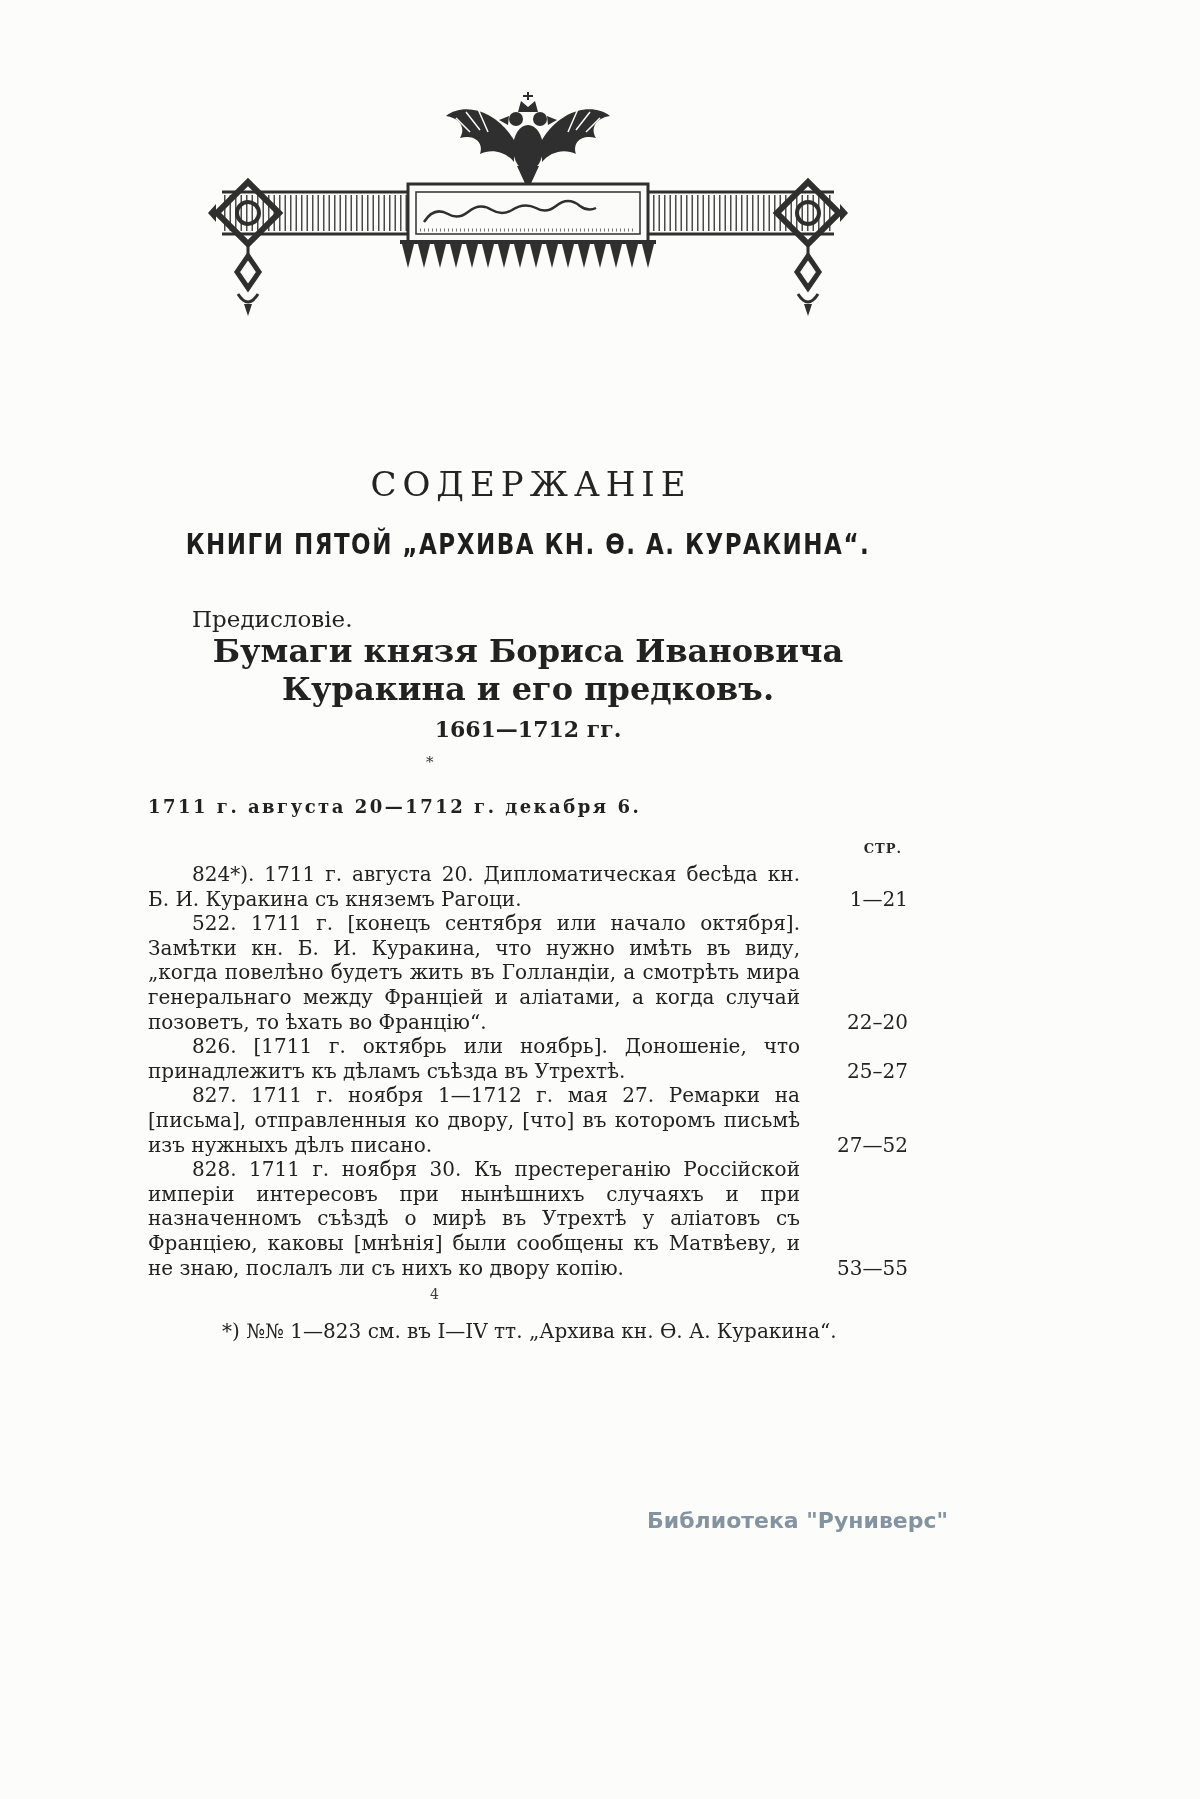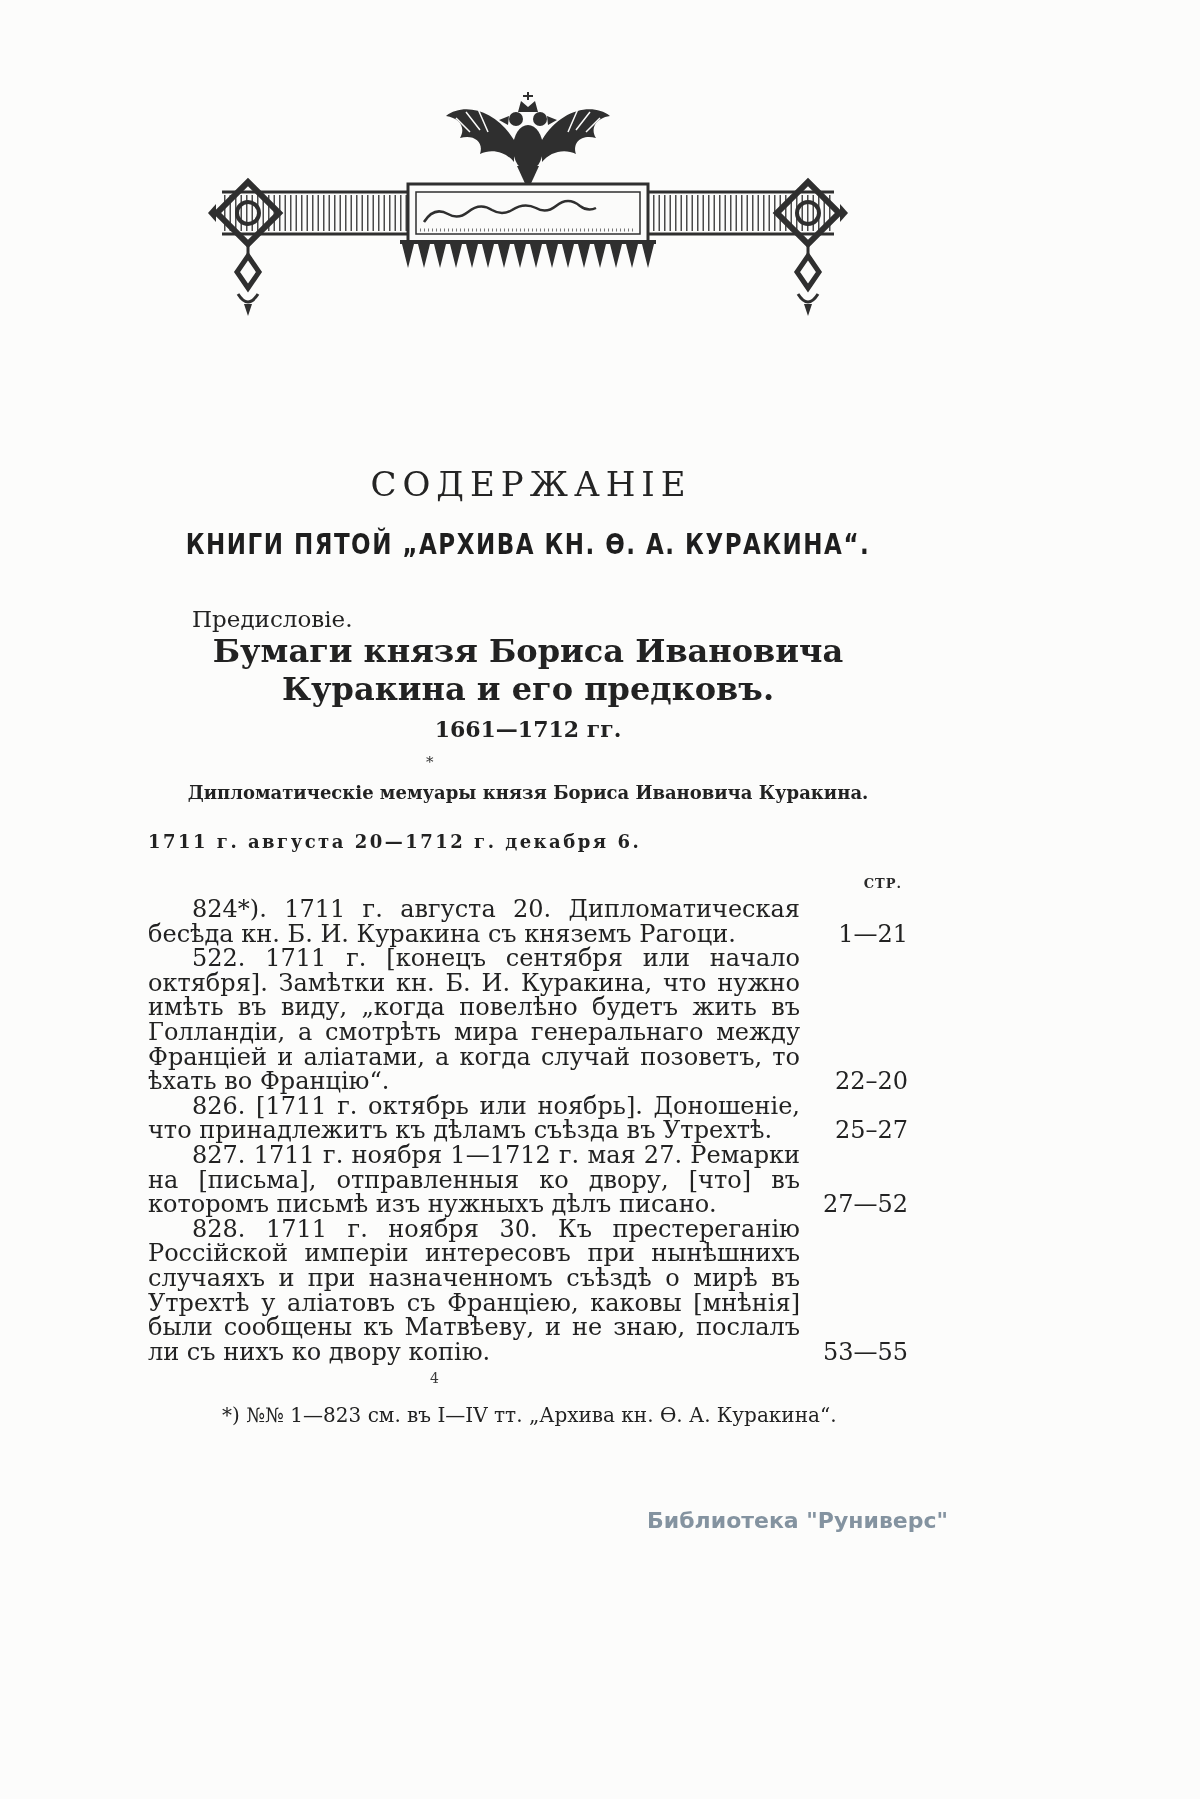--- a/index.html
+++ b/index.html
@@ -38,21 +38,21 @@
     white-space: nowrap;
   }
   .preface { margin-top: 42px; margin-left: 44px; font-size: 23px; }
   .section-title { text-align: center; font-weight: 700; font-size: 32px; }
   .section-years { margin-top: 8px; text-align: center; font-weight: 700; font-size: 22px; }
   .sep-mark { margin-top: 14px; padding-left: 278px; font-size: 15px; line-height: 12px; color: #333; }
   .subsection-title { margin-top: 14px; text-align: center; font-weight: 700; font-size: 18px; }
   .subsection-dates { margin-top: 28px; font-weight: 700; font-size: 18px; letter-spacing: 2.5px; }
   .pages-header { margin-top: 24px; text-align: right; font-size: 13px; letter-spacing: 1px; padding-right: 6px; font-weight: 700; color: #2a2a2a; }
 
-  .toc { margin-top: 6px; font-size: 24px; line-height: 24.6px; }
+  .toc { margin-top: 6px; font-size: 20px; line-height: 24.6px; }
   .entry { position: relative; text-align: justify; text-indent: 44px; padding-right: 108px; }
   .entry-pages { position: absolute; right: 0; bottom: 0; text-indent: 0; white-space: nowrap; }
 
   .signature-mark { margin-top: 6px; padding-left: 282px; font-size: 14px; color: #3a3a3a; }
   .footnote { margin-top: 17px; padding-left: 74px; font-size: 20px; }
 
   .watermark {
     position: absolute;
     top: 1508px;
     right: 252px;
@@ -131,21 +131,20 @@
   <div class="subtitle">КНИГИ ПЯТОЙ „АРХИВА КН. Ѳ. А. КУРАКИНА“.</div>
 
   <div class="preface">Предисловіе.</div>
 
   <div class="section-title">Бумаги князя Бориса Ивановича Куракина и его предковъ.</div>
 
   <div class="section-years">1661—1712 гг.</div>
 
   <div class="sep-mark">*</div>
 
-  <div class="subsection-title">Дипломатическіе мемуары князя Бориса Ивановича Куракина.</div>
 
   <div class="subsection-dates">1711 г. августа 20—1712 г. декабря 6.</div>
 
   <div class="pages-header">СТР.</div>
 
   <div class="toc">
   <div class="entry">
     <span class="entry-text">824*). 1711 г. августа 20. Дипломатическая бесѣда кн. Б. И. Куракина съ княземъ Рагоци.</span>
     <span class="entry-pages">1—21</span>
   </div>

